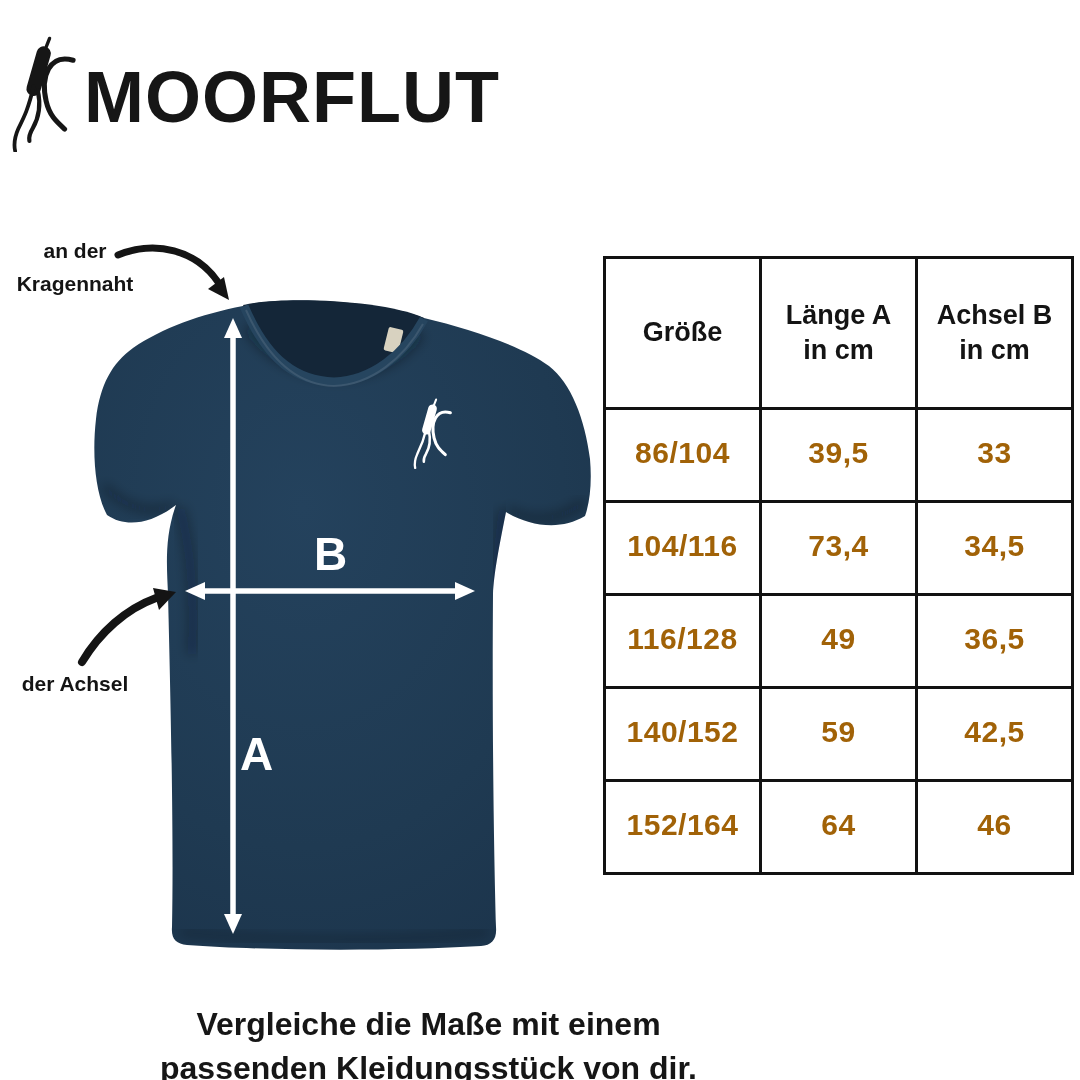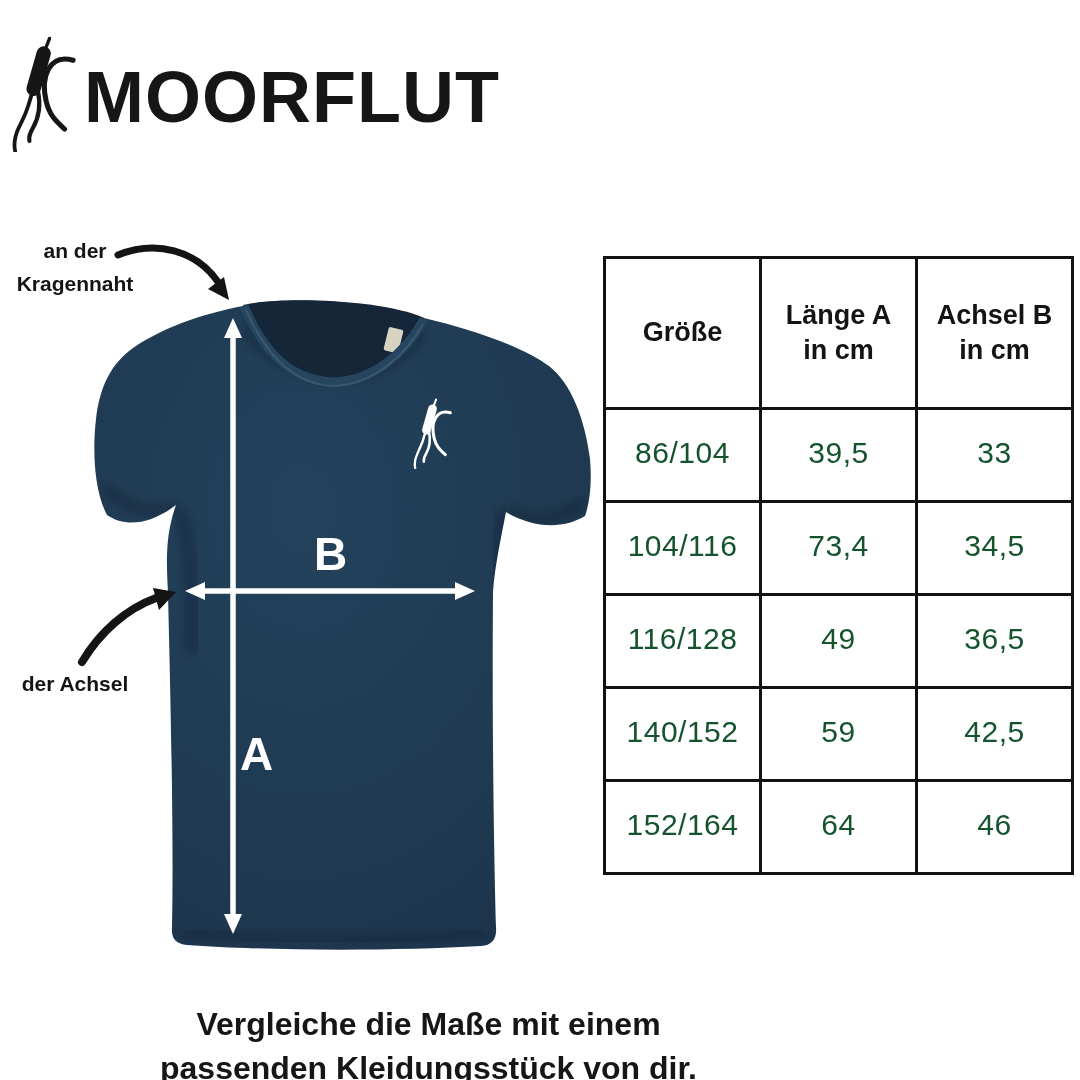--- a/index.html
+++ b/index.html
@@ -33,21 +33,21 @@
     background:#ffffff;
   }
   .size-table td,.size-table th{
     border:3px solid #121212;text-align:center;vertical-align:middle;padding:0;
   }
   .size-table th{
     width:153px;height:148px;font-size:27px;font-weight:700;line-height:1.3;color:#141414;
   }
   .size-table th span{display:block;}
   .size-table td{
-    height:86px;font-size:30px;font-weight:400;letter-spacing:0.5px;color:#14532d;
+    height:86px;font-size:30px;font-weight:700;letter-spacing:0.5px;color:#a16207;
     padding-bottom:4px;
   }
   
   .caption{
     position:absolute;left:0;top:968px;width:857px;text-align:center;
     font-size:32px;font-weight:700;line-height:1.38;color:#161616;
   }
 </style>
 </head>
 <body>

